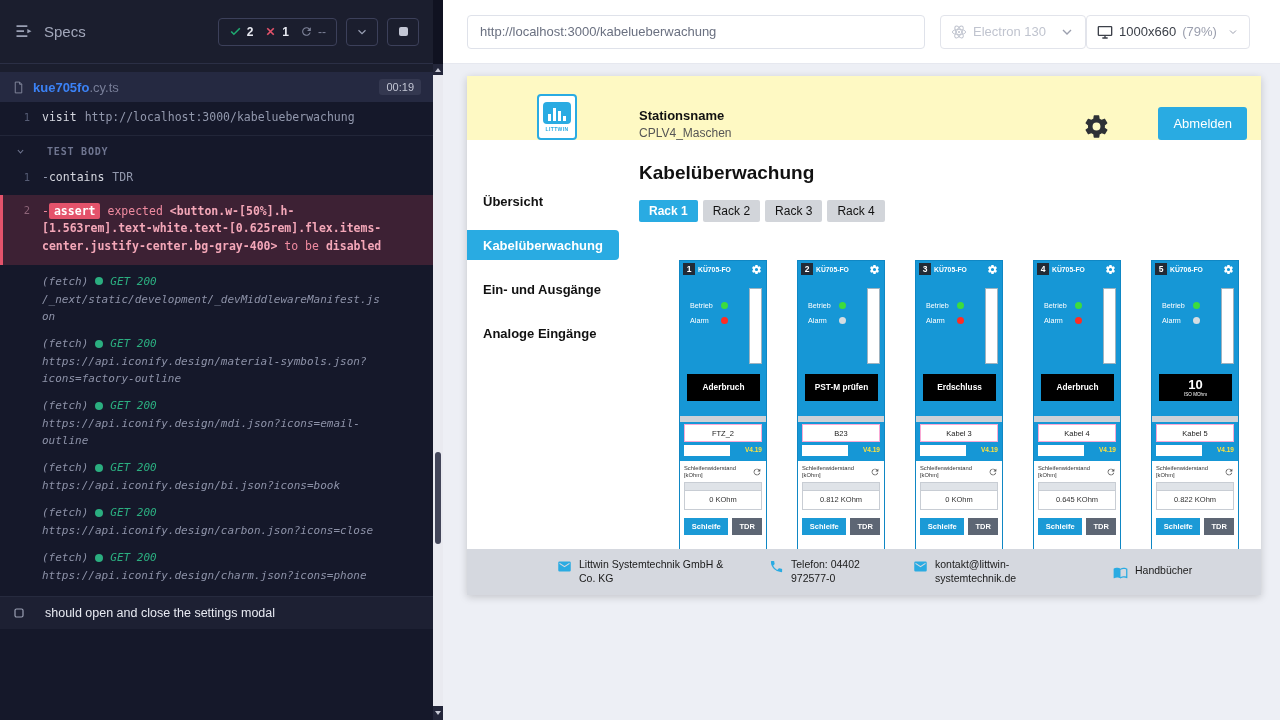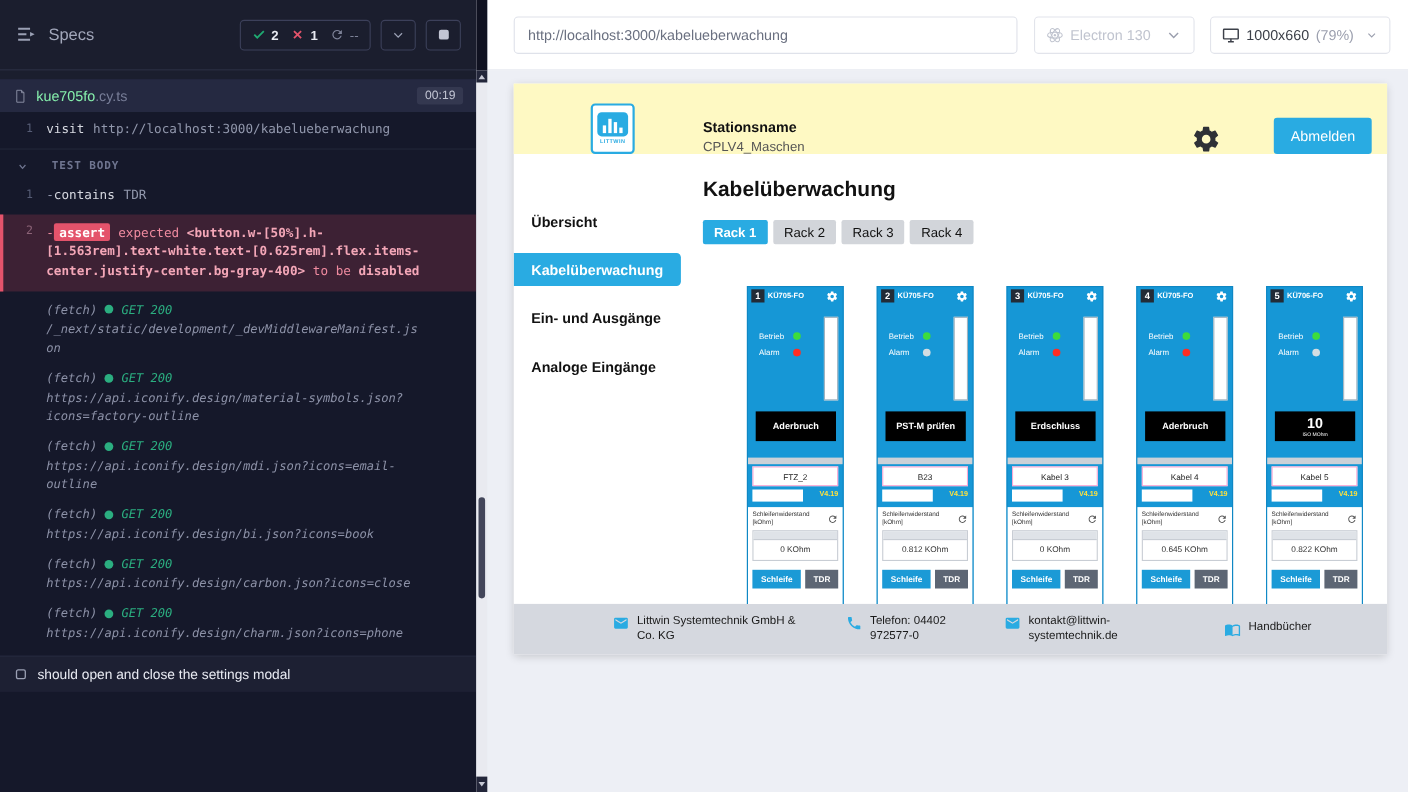--- a/index.html
+++ b/index.html
@@ -16,21 +16,21 @@
   .stat { display: flex; align-items: center; gap: 5px; font-size: 12px; font-weight: bold; color: #e8eaf2; }
   .stat svg { width: 13px; height: 13px; }
   .stat.pending { color: #7d8298; font-weight: normal; }
   .stat.pending svg { color: #7d8298; }
   .cy-btn { margin-left: 9px; width: 32px; height: 28px; background: transparent; border: 1px solid #3c405a; border-radius: 4px; display: flex; align-items: center; justify-content: center; color: #9aa0b4; cursor: pointer; }
   .cy-btn svg { width: 14px; height: 14px; }
   .stop-sq { width: 9px; height: 9px; border-radius: 2px; background: #c3c6d4; display: block; }
 
   .spec-row { height: 30px; flex: none; margin-top: 8px; background: #252941; display: flex; align-items: center; padding: 0 12px; font-size: 13px; }
   .spec-row svg { width: 13px; height: 13px; color: #8b90a5; flex: none; }
-  .spec-name { margin-left: 8px; color: #86efac; font-weight: normal; }
+  .spec-name { margin-left: 8px; color: #3b82f6; font-weight: bold; }
   .spec-ext { color: #787e98; }
   .spec-timer { margin-left: auto; background: #343850; border-radius: 3px; padding: 2px 7px; font-size: 11px; color: #c3c6d4; }
 
   .cy-log { flex: 1; background: #15182a; overflow: hidden; padding-top: 2px; font-family: "DejaVu Sans Mono", monospace; }
   .cmd-row { display: flex; padding: 5px 12px 5px 0; font-size: 11.5px; color: #9298ad; line-height: 1.5; }
   .cmd-num { width: 30px; flex: none; text-align: right; margin-right: 12px; color: #565c75; font-size: 10.5px; padding-top: 1px; }
   .cmd-name { color: #d6d8e0; margin-right: 8px; }
   .cmd-name.dashed::before { content: "-"; color: #9298ad; }
   .cmd-arg { color: #9298ad; word-break: break-all; }
   .section-head { display: flex; align-items: center; gap: 22px; padding: 10px 14px 7px 16px; color: #6f7590; font-size: 10px; font-weight: bold; letter-spacing: 0.8px; border-top: 1px solid #222639; margin-top: 4px; }
@@ -44,41 +44,41 @@
   .assert-sel { font-weight: bold; color: #f4a7b8; }
   .assert-state { font-weight: bold; color: #f4a7b8; }
 
   .fetch-row { display: flex; padding: 6px 12px 6px 0; font-style: italic; font-size: 11px; color: #8d92a8; }
   .fetch-body { max-width: 338px; }
   .fetch-head { display: flex; align-items: center; gap: 7px; }
   .fetch-dot { width: 8px; height: 8px; border-radius: 50%; background: #2bae80; display: inline-block; flex: none; }
   .fetch-status { color: #2bae80; }
   .fetch-url { margin-top: 3px; line-height: 1.55; overflow-wrap: break-word; word-break: break-word; }
 
-  .pending-row { display: flex; align-items: center; gap: 9px; padding: 9px 13px; background: #1d2033; border-top: 1px solid #262a3e; margin-top: 6px; font-family: "Liberation Sans", sans-serif; font-size: 12.5px; color: #e8eaf2; }
+  .pending-row { display: flex; align-items: center; gap: 20px; padding: 9px 13px; background: #1d2033; border-top: 1px solid #262a3e; margin-top: 6px; font-family: "Liberation Sans", sans-serif; font-size: 12.5px; color: #e8eaf2; }
   .pending-row svg { width: 12px; height: 12px; color: #9ba0b4; flex: none; }
 
   
   .cy-scroll { width: 10px; flex: none; position: relative; background: #e9eaf0; }
   .cap-top { position: absolute; top: 0; left: 0; right: 0; height: 64px; background: #101221; }
   .sb-arrow { position: absolute; left: 0; right: 0; background: #23263a; display: flex; align-items: center; justify-content: center; }
   .sb-arrow.up { top: 64px; height: 11px; }
   .sb-arrow.down { bottom: 0; height: 14px; }
   .tri-up { width: 0; height: 0; border-left: 3px solid transparent; border-right: 3px solid transparent; border-bottom: 4px solid #c6c8d4; }
   .tri-down { width: 0; height: 0; border-left: 3px solid transparent; border-right: 3px solid transparent; border-top: 4px solid #c6c8d4; }
   .sb-thumb { position: absolute; top: 452px; left: 2px; width: 6px; height: 92px; border-radius: 3px; background: #43465a; }
 
   
   .browser-pane { flex: 1; display: flex; flex-direction: column; background: #edeff5; }
   .chrome { height: 64px; flex: none; background: #ffffff; border-bottom: 1px solid #e6e8ef; display: flex; align-items: center; padding: 0 18px 0 24px; }
   .url-bar { width: 458px; height: 34px; border: 1px solid #dfe2ea; border-radius: 4px; padding: 0 12px; font-size: 13px; color: #6a7080; background: #fff; outline: none; font-family: "Liberation Sans", sans-serif; }
   .chrome-select { height: 34px; border: 1px solid #e2e4eb; border-radius: 4px; display: flex; align-items: center; gap: 6px; padding: 0 10px; font-size: 13px; background: #fff; }
   .browser-select { width: 146px; margin-left: 15px; color: #c0c4cf; }
   .browser-select svg { width: 16px; height: 16px; flex: none; }
-  .viewport-select { width: 164px; margin-left: 14px; color: #3c4049; }
+  .viewport-select { width: 164px; color: #3c4049; }
   .viewport-select svg.mon { width: 16px; height: 16px; color: #3c4049; flex: none; }
   .vp-zoom { color: #9b9fae; }
   .chev { width: 12px; height: 12px; margin-left: auto; color: #9b9fae; flex: none; }
 
   .stage { flex: 1; position: relative; }
   .aut { position: absolute; left: 24px; top: 12px; width: 794px; height: 519px; background: #ffffff; box-shadow: 0 2px 8px rgba(0,0,0,.18); display: flex; flex-direction: column; }
 
   
   .aut-header { height: 64px; flex: none; background: #fef9c3; display: flex; align-items: flex-end; }
   .logo-box { width: 40px; height: 46px; margin-left: 70px; background: #fff; border: 2px solid #29abe2; border-radius: 4px; display: flex; flex-direction: column; align-items: center; justify-content: center; gap: 2px; flex: none; }

